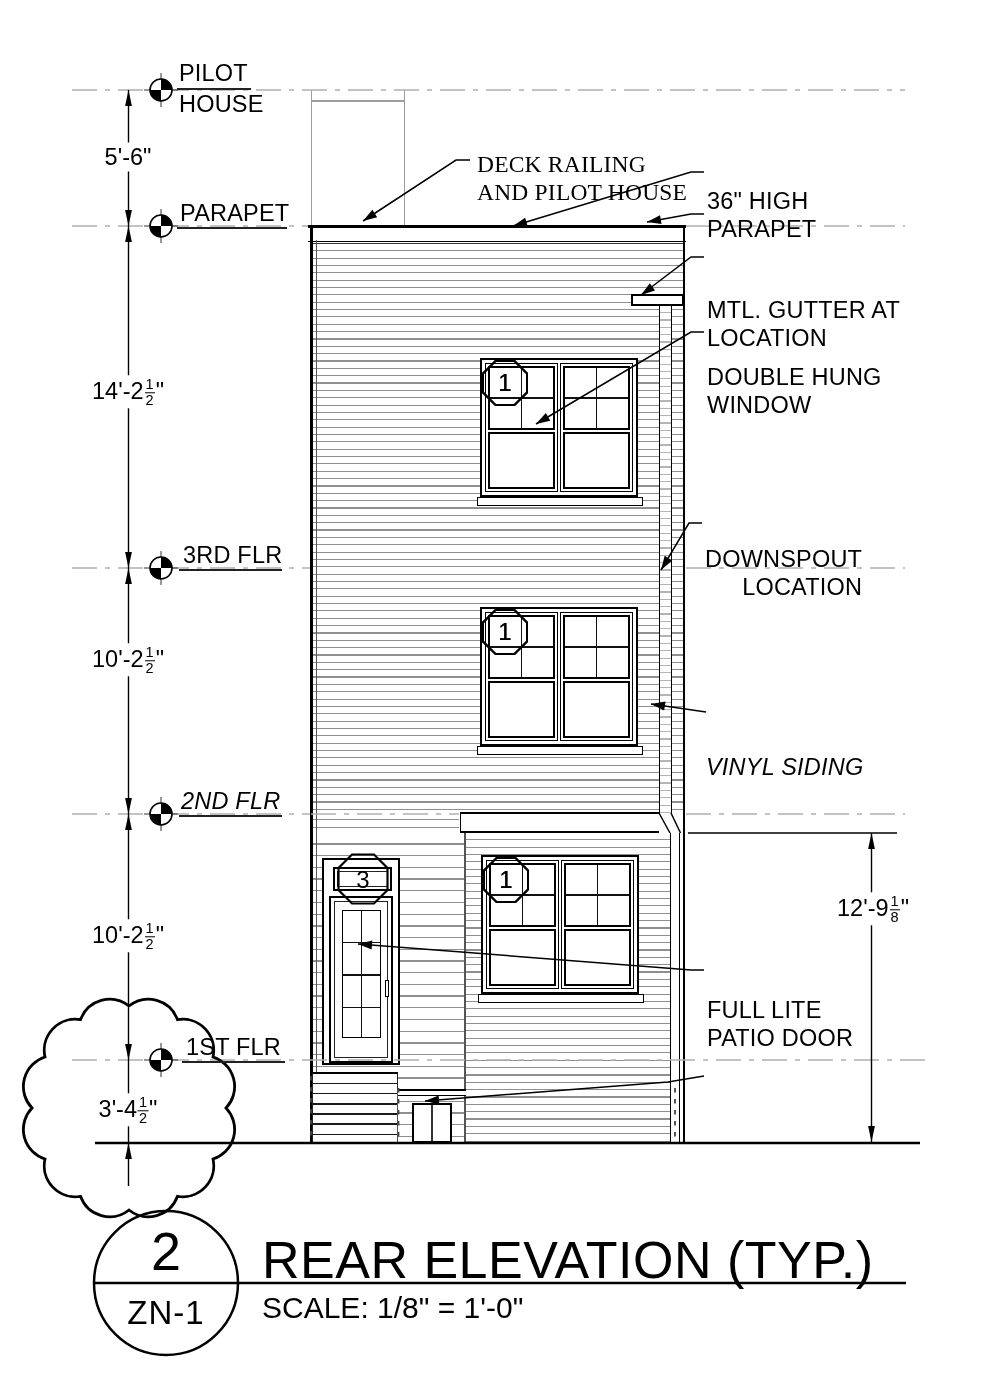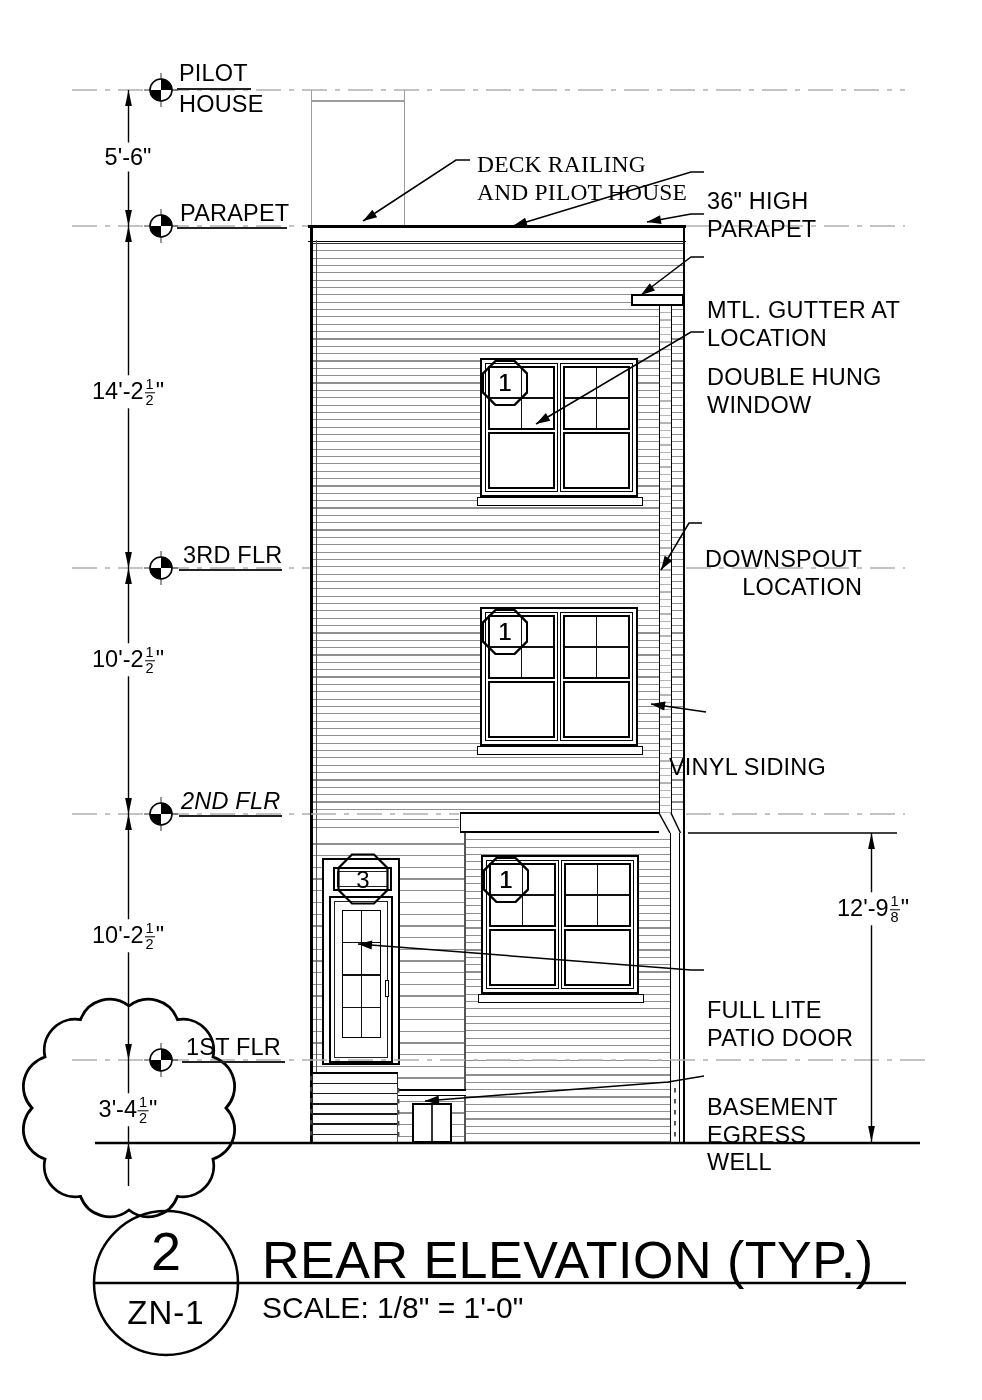--- a/index.html
+++ b/index.html
@@ -365,25 +365,23 @@
   <div class="lbl" style="left:477px;top:96px;font-family:Liberation Serif, serif;">
     <div>DECK RAILING</div><div>AND PILOT HOUSE</div></div>
   <div class="lbl" style="left:707px;top:133px;">
     <div>36" HIGH</div><div>PARAPET</div></div>
   <div class="lbl" style="left:707px;top:242px;">
     <div>MTL. GUTTER AT</div><div>LOCATION</div></div>
   <div class="lbl" style="left:707px;top:309px;">
     <div>DOUBLE HUNG</div><div>WINDOW</div></div>
   <div class="lbl" style="left:705px;top:491px;text-align:right;">
     <div>DOWNSPOUT</div><div>LOCATION</div></div>
-  <div class="lbl" style="left:669px;top:699px;">
+  <div class="lbl" style="left:706px;top:699px;font-style:italic;">
     <div>VINYL SIDING</div></div>
   <div class="lbl" style="left:707px;top:942px;">
     <div>FULL LITE</div><div>PATIO DOOR</div></div>
-  <div class="lbl" style="left:707px;top:1039px;">
-    <div>BASEMENT</div><div>EGRESS</div><div>WELL</div></div>
 
   <div class="circ-num" style="left:166px;top:1251px;">2</div>
   <div class="circ-sheet" style="left:166px;top:1313px;">ZN-1</div>
   <div class="title-big" style="left:262px;top:1230px;">REAR ELEVATION (TYP.)</div>
   <div class="title-scale" style="left:262px;top:1291px;">SCALE: 1/8"  = 1'-0"</div>
 
 </div>
 
 </body></html>

